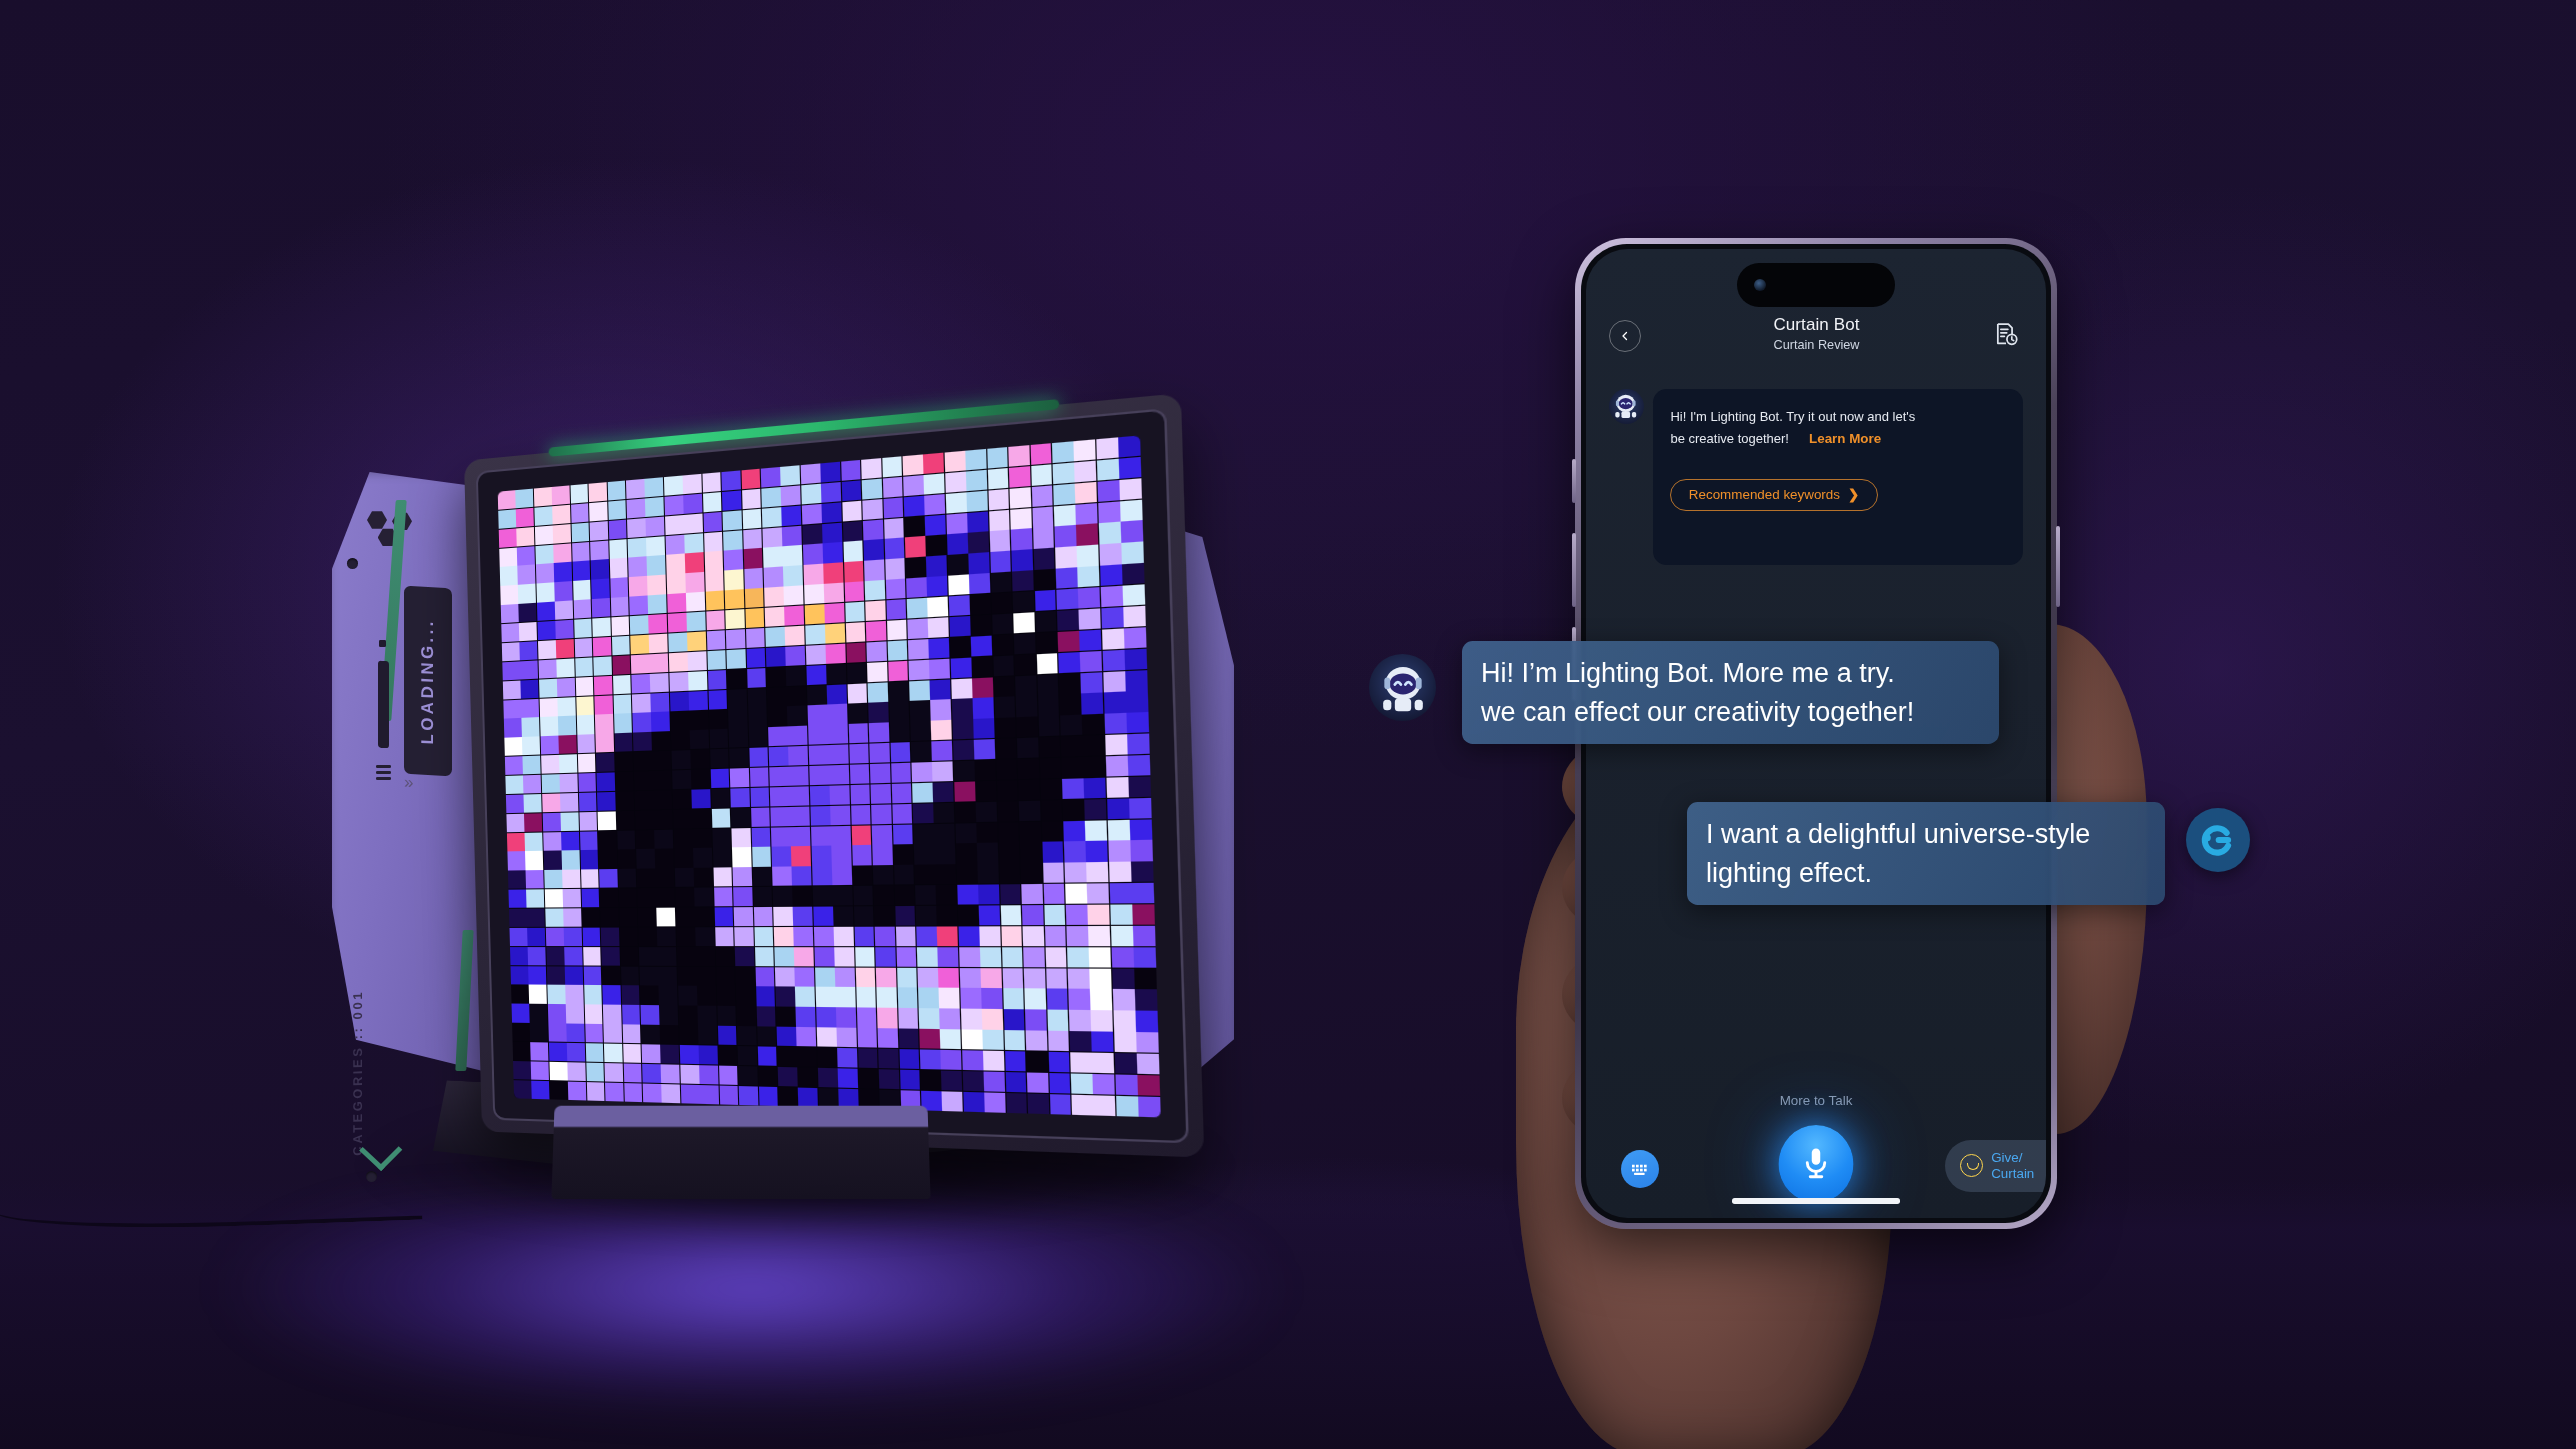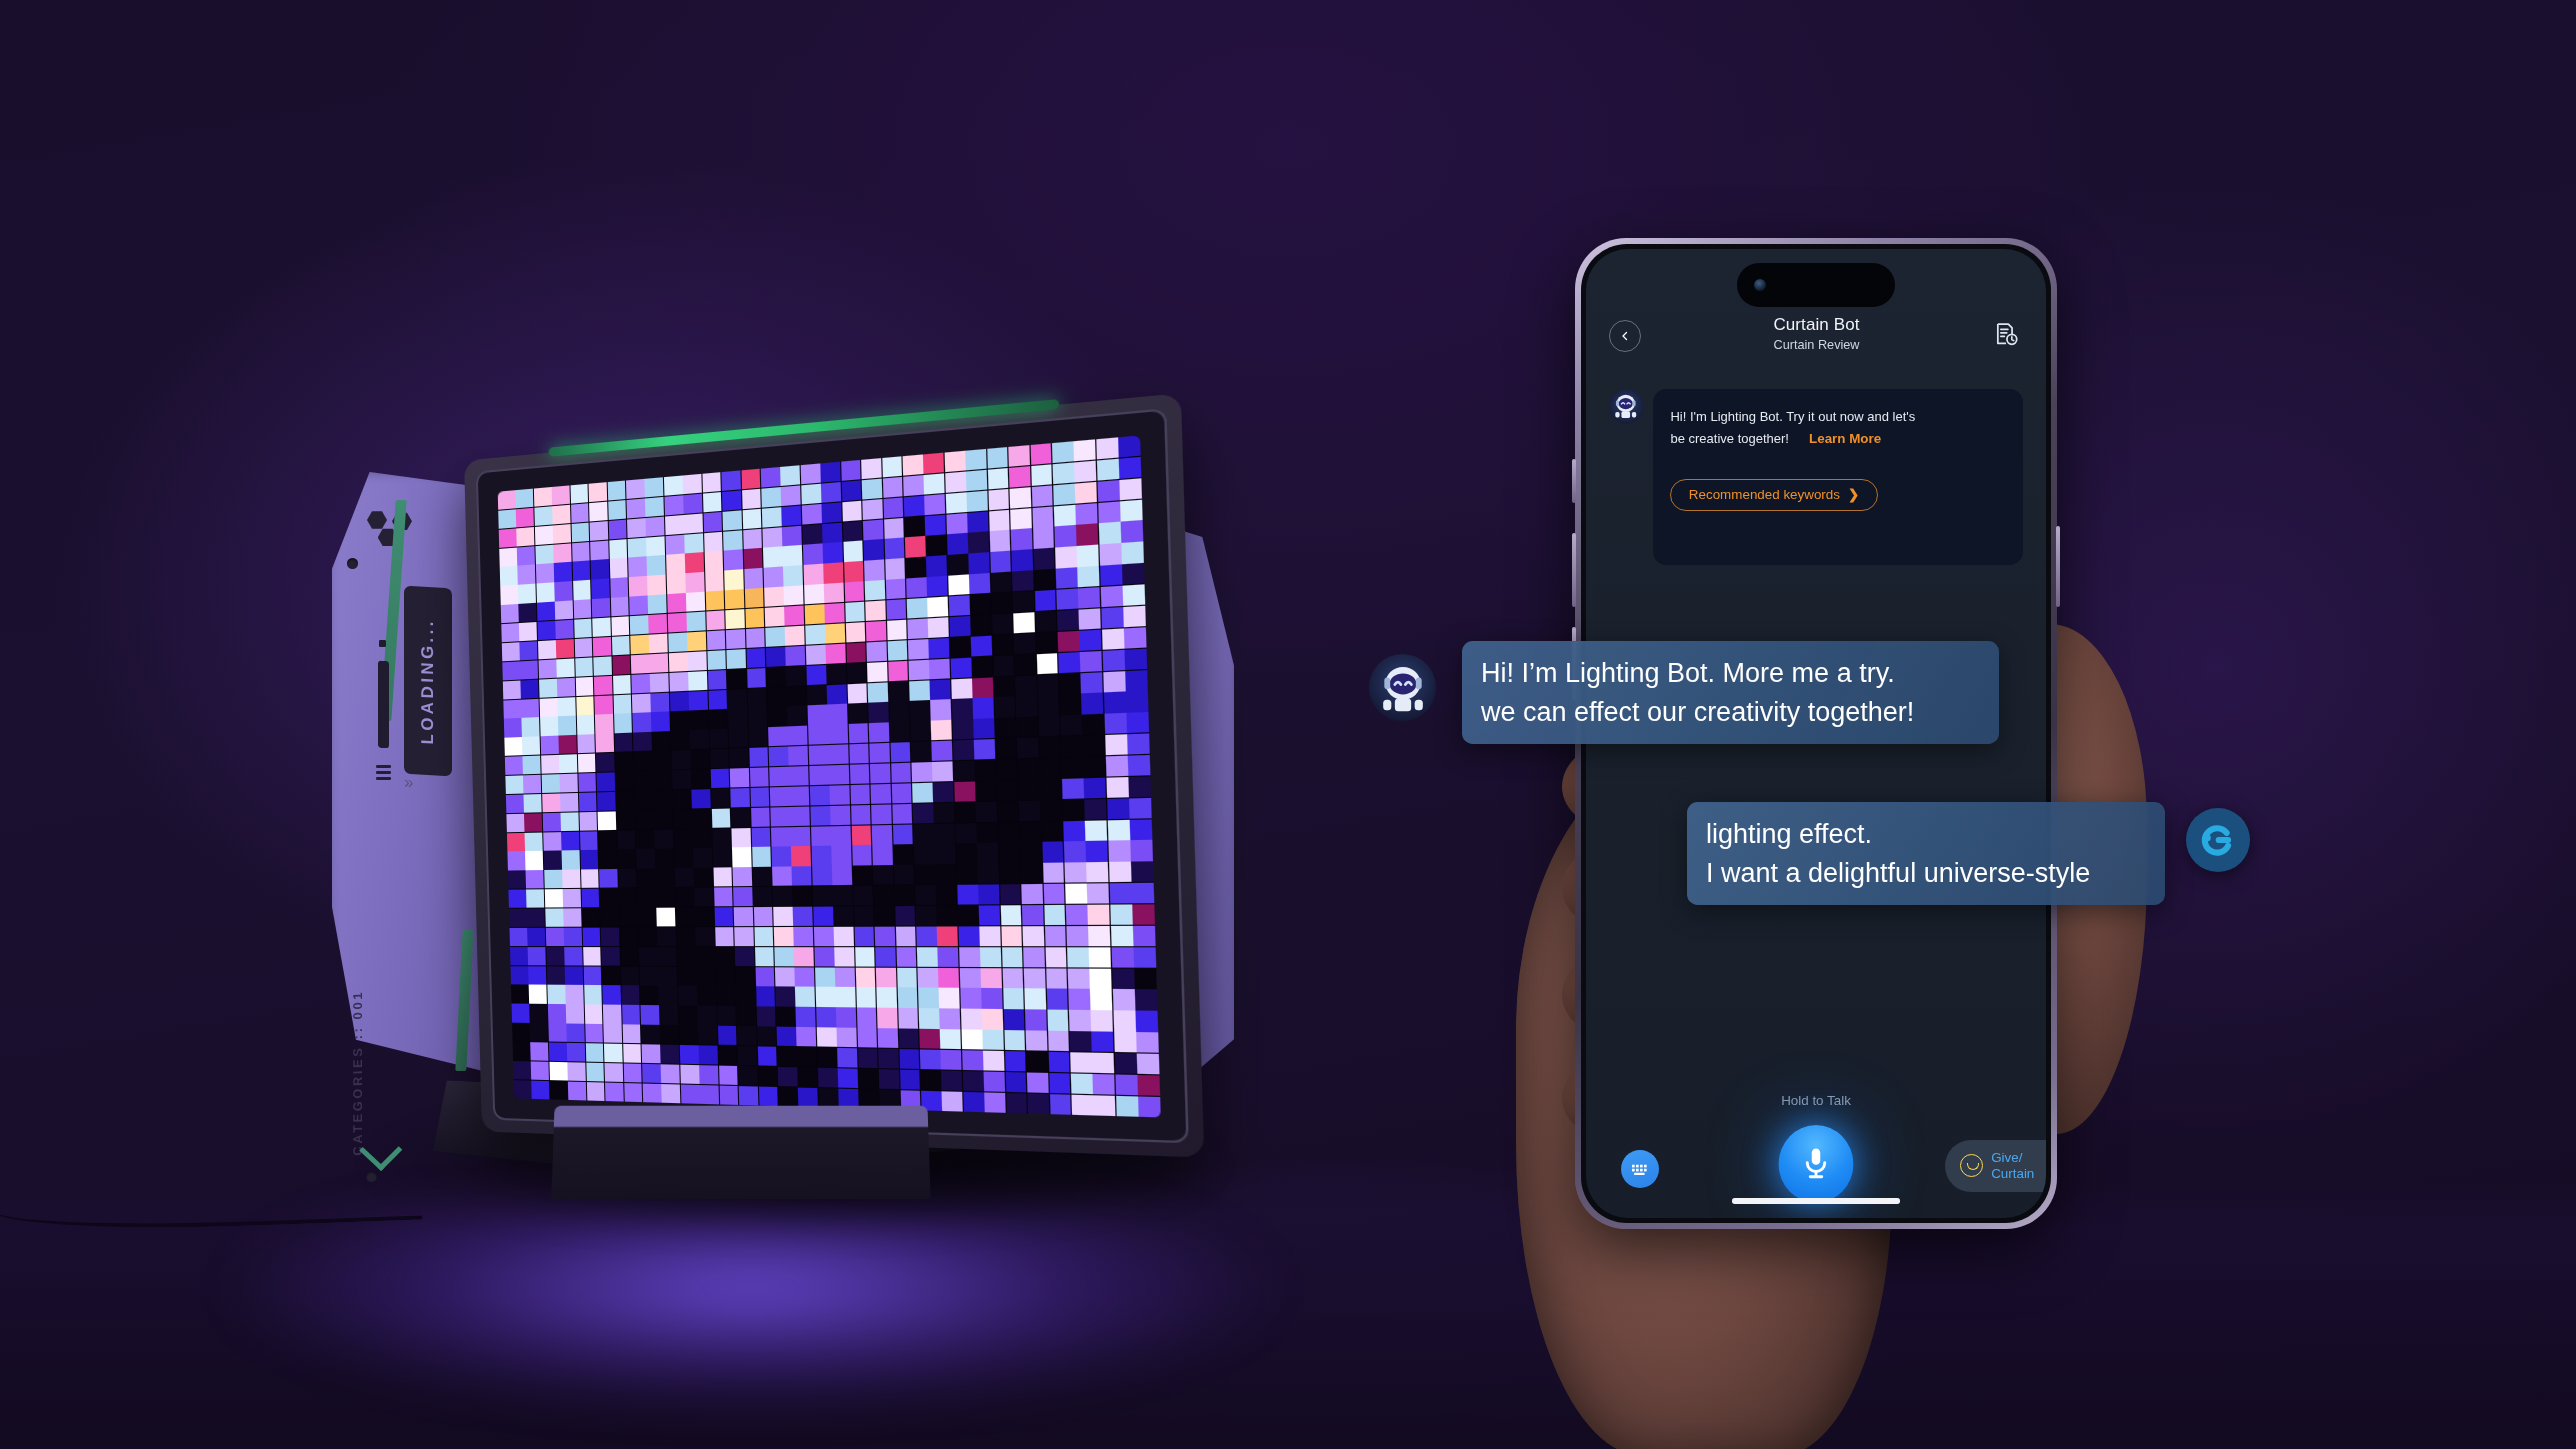--- a/index.html
+++ b/index.html
@@ -1529,21 +1529,21 @@
           <div class="bot-card-line">
             <span>be creative together!</span><span class="learn-more">Learn More</span>
           </div>
           <div class="kw-pill">
             <span>Recommended keywords</span>
             <span class="arr">❯</span>
           </div>
         </div>
       </div>
 
-      <div class="hold-label">Hold to Talk</div>
+      <div class="hold-label">More to Talk</div>
       <div class="ctrl-row">
         <div class="kbd-btn">
           <svg width="20" height="14.8" viewBox="0 0 30 22">
             <rect x="3" y="4" width="4" height="4" fill="#fff"></rect>
               <rect x="9" y="4" width="4" height="4" fill="#fff"></rect>
             <rect x="15" y="4" width="4" height="4" fill="#fff"></rect>
               <rect x="21" y="4" width="4" height="4" fill="#fff"></rect>
             <rect x="3" y="10" width="4" height="4" fill="#fff"></rect>
               <rect x="9" y="10" width="4" height="4" fill="#fff"></rect>
             <rect x="15" y="10" width="4" height="4" fill="#fff"></rect>
@@ -1586,22 +1586,22 @@
     <rect x="34" y="34" width="7" height="9" rx="3" fill="#e6ecf7"></rect>
   </svg>
 </div>
 
 <div class="bubble bubble-bot">
   <div>Hi! I’m Lighting Bot. More me a try.</div>
   <div>we can effect our creativity together!</div>
 </div>
 
 <div class="bubble bubble-user">
+  <div>I want a delightful universe-style</div>
   <div>lighting effect.</div>
-  <div>I want a delightful universe-style</div>
 </div>
 
 <div class="govee-badge">
   <svg width="46" height="46" viewBox="0 0 64 64">
     <path d="M44 22a17 17 0 1 0 2 18" fill="none" stroke="#29abe2" stroke-width="8.5" stroke-linecap="round"></path>
     <path d="M33 32h13" stroke="#29abe2" stroke-width="8.5" stroke-linecap="round"></path>
     <circle cx="17" cy="29" r="5" fill="#29abe2"></circle>
   </svg>
 </div>
 

